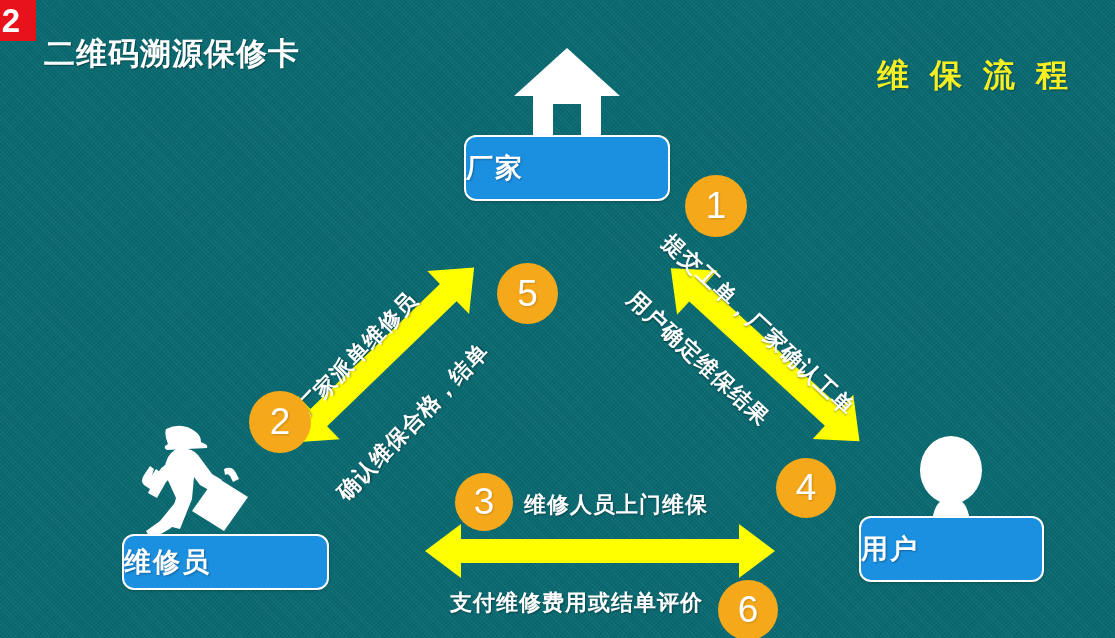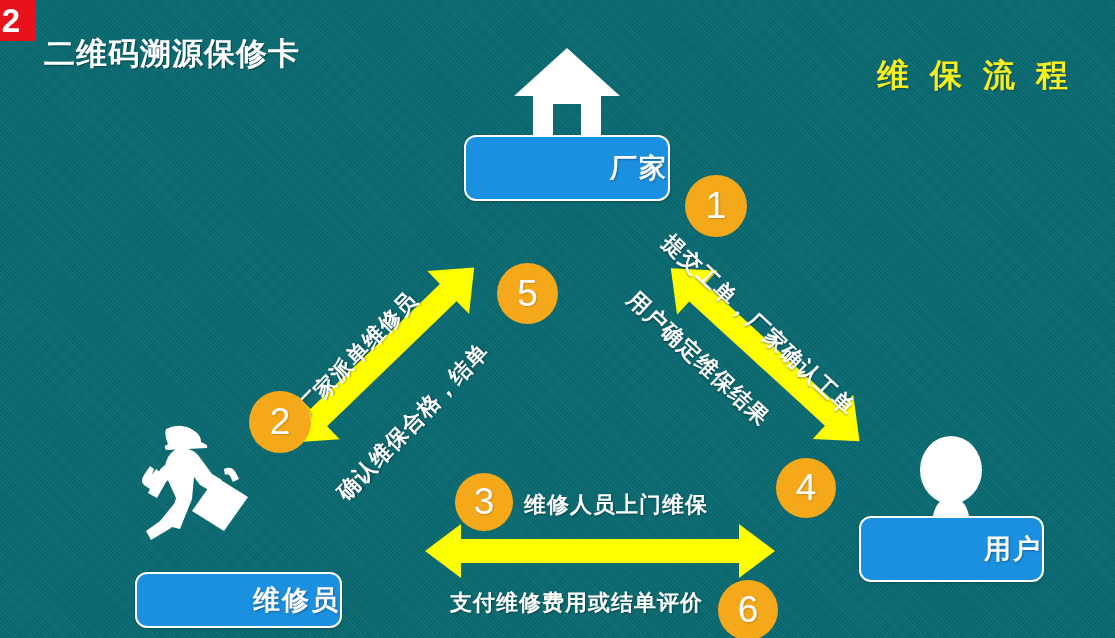--- a/index.html
+++ b/index.html
@@ -65,27 +65,27 @@
   .node-box {
     position: absolute;
     background: #1b8fe0;
     border: 2px solid #ffffff;
     border-radius: 12px;
     color: #ffffff;
     font-size: 27px;
     font-weight: bold;
     display: flex;
     align-items: center;
-    justify-content: flex-end;
+    justify-content: flex-start;
     letter-spacing: 2px;
     box-shadow: 0 1px 3px rgba(0,0,0,0.25);
     text-shadow: 1px 1px 2px rgba(0,0,0,0.3);
   }
   #box-factory { left: 464px; top: 135px; width: 202px; height: 62px; }
-  #box-repairman { left: 135px; top: 534px; width: 203px; height: 52px; margin-top: 38px; }
+  #box-repairman { left: 122px; top: 534px; width: 203px; height: 52px; }
   #box-user { left: 859px; top: 516px; width: 181px; height: 62px; }
 
   
   .icon-holder { position: absolute; }
   #icon-house { left: 513px; top: 46px; width: 108px; height: 100px; }
   #icon-worker { left: 128px; top: 423px; width: 134px; height: 120px; }
   #icon-person { left: 878px; top: 436px; width: 146px; height: 110px; }
 
   
   #arrows {

